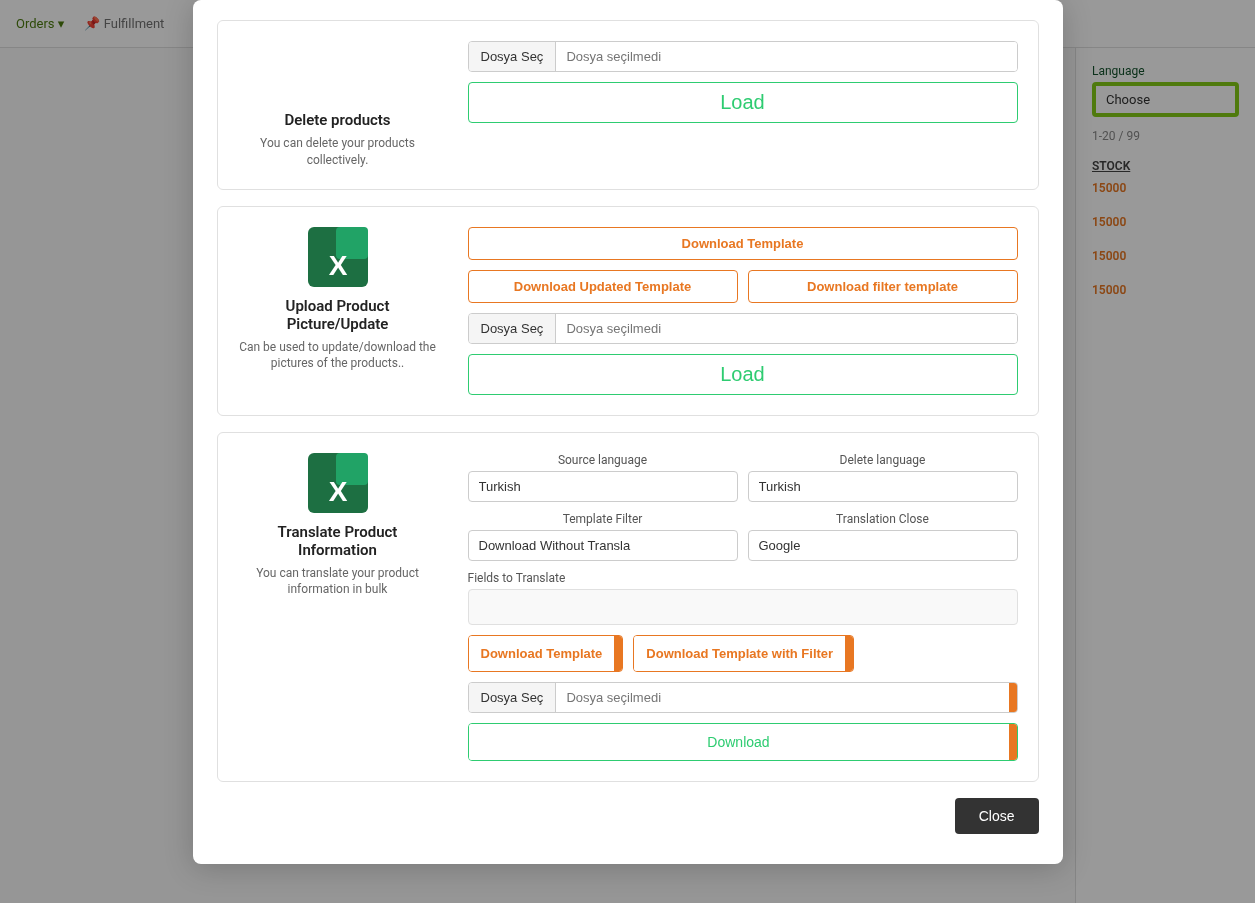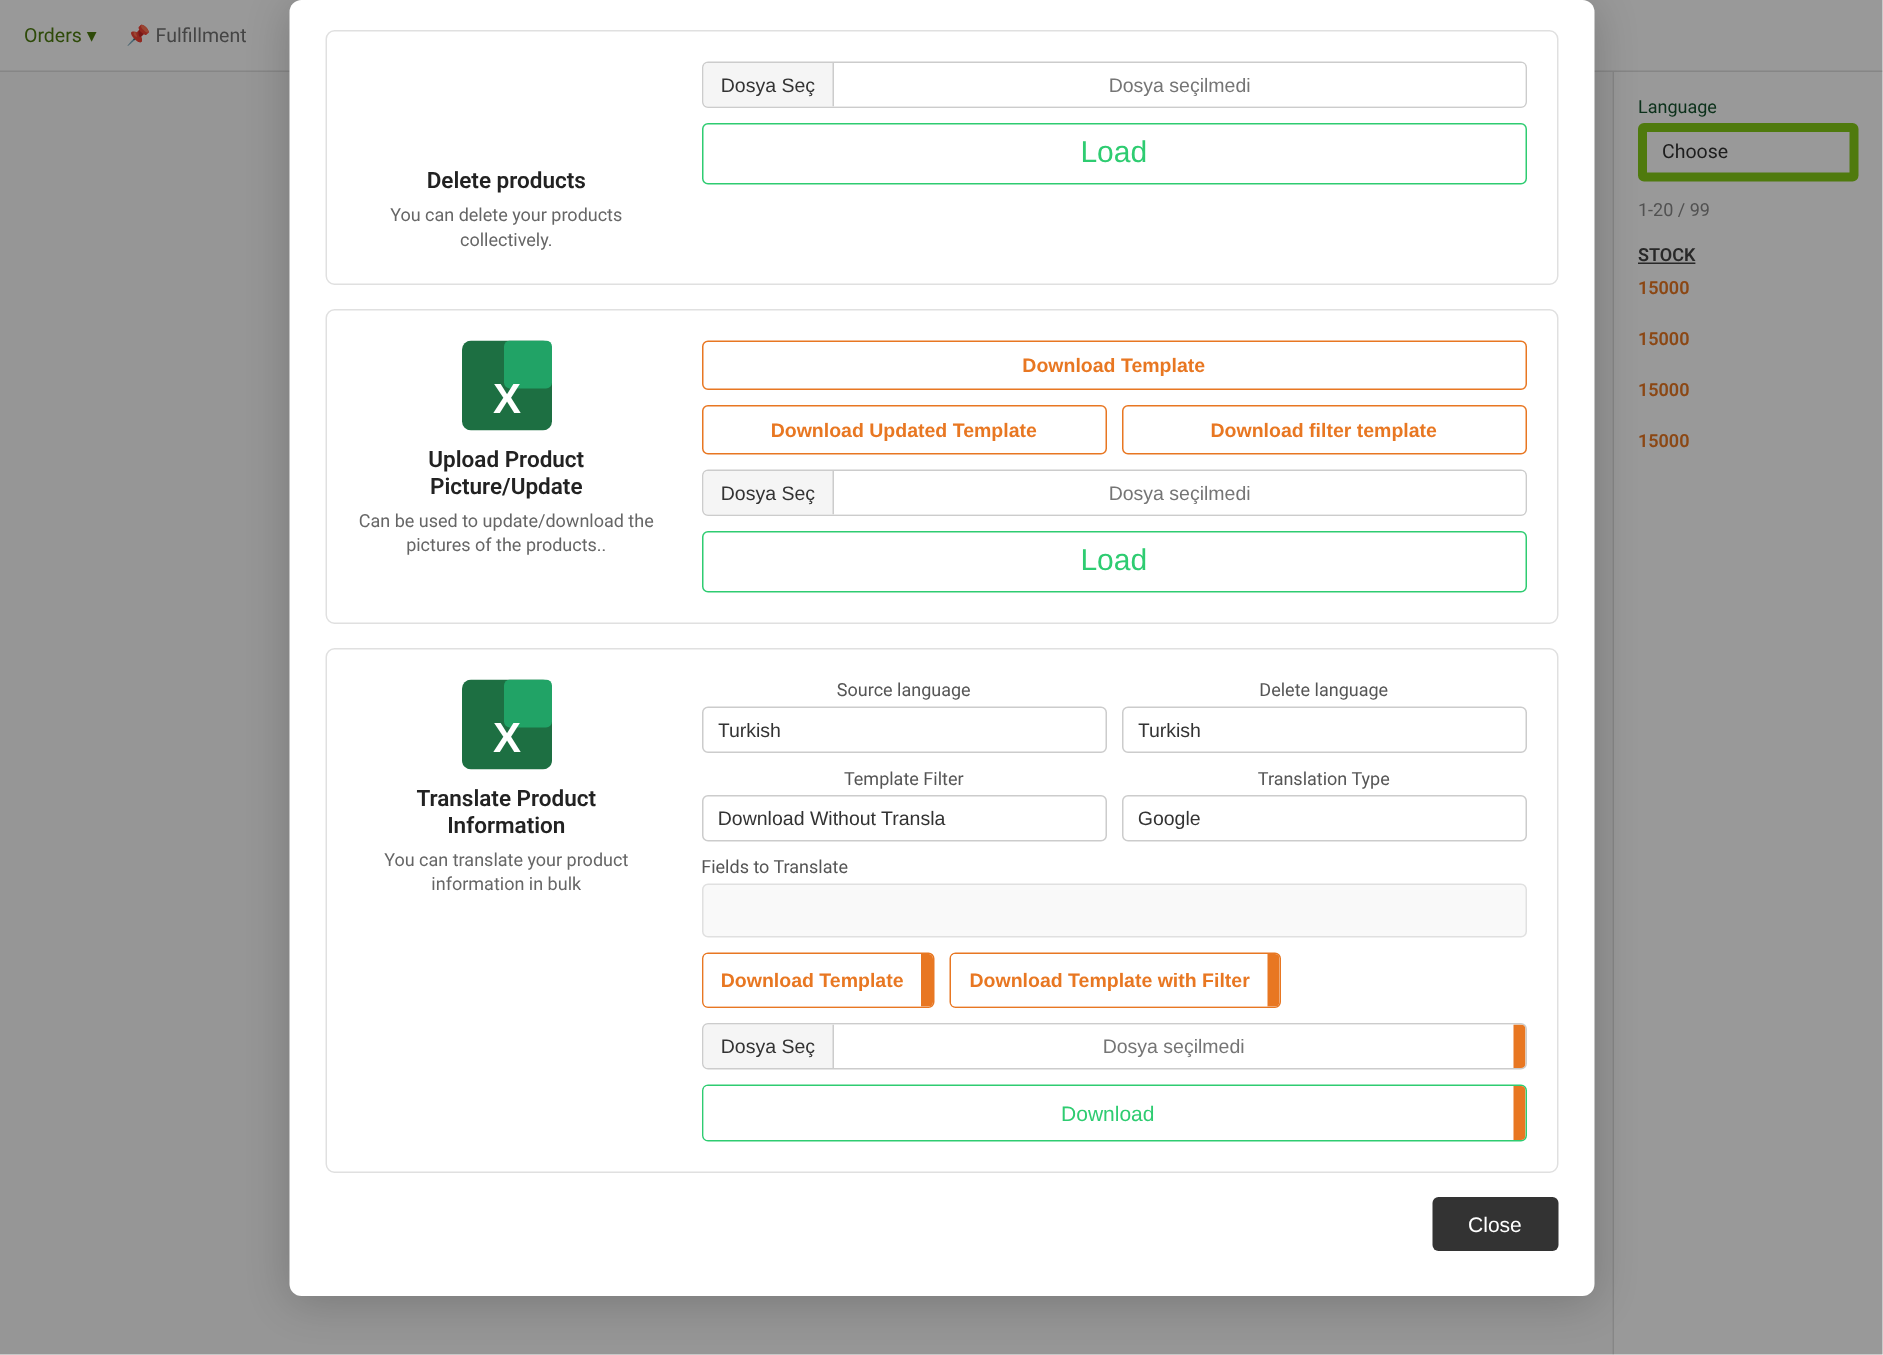--- a/index.html
+++ b/index.html
@@ -146,21 +146,20 @@
     }
 
     .file-name-display {
       flex: 1;
       padding: 7px 10px;
       font-size: 13px;
       color: #888;
       background: #fff;
       border: none;
       outline: none;
-      text-align: center;
     }
 
     
     .form-row {
       display: flex;
       gap: 10px;
     }
 
     .form-group {
       flex: 1;
@@ -344,21 +343,21 @@
     <div style="margin-bottom:4px;color:#555;font-size:11px;">odern room rug, carpet</div>
     <div style="margin-bottom:8px;display:flex;gap:4px;">
       <span style="background:#f0f0f0;border-radius:3px;padding:2px 6px;font-size:10px;">xFab</span>
       <span style="background:#f0f0f0;border-radius:3px;padding:2px 6px;font-size:10px;">Homefesto</span>
       <span style="background:#f0f0f0;border-radius:3px;padding:2px 6px;font-size:10px;">Premium Sp</span>
     </div>
   </div>
 </div>
 <div class="bg-right-panel">
   <div style="font-size:12px;color:#14532d;margin-bottom:4px;">Language</div>
-  <div style="border:6px solid #84cc16;border-radius:4px;padding:6px 10px;font-size:13px;color:#333;background:#fff;">Choose</div>
+  <div style="border:4px solid #84cc16;border-radius:4px;padding:6px 10px;font-size:13px;color:#333;background:#fff;">Choose</div>
   <div style="margin-top:12px;font-size:12px;color:#888;">1-20 / 99</div>
   <div style="margin-top:16px;font-size:12px;font-weight:600;color:#444;text-decoration:underline;">STOCK</div>
   <div style="margin-top:8px;display:flex;flex-direction:column;gap:20px;">
     <span style="color:#e87722;font-size:12px;font-weight:600;">15000</span>
     <span style="color:#e87722;font-size:12px;font-weight:600;">15000</span>
     <span style="color:#e87722;font-size:12px;font-weight:600;">15000</span>
     <span style="color:#e87722;font-size:12px;font-weight:600;">15000</span>
   </div>
 </div>
 
@@ -428,21 +427,21 @@
             <input class="form-input" type="text" value="Turkish" style="">
           </div>
         </div>
 
         <div class="form-row">
           <div class="form-group">
             <div class="form-label">Template Filter</div>
             <input class="form-input" type="text" value="Download Without Transla" style="">
           </div>
           <div class="form-group">
-            <div class="form-label">Translation Type</div>
+            <div class="form-label">Translation Close</div>
             <input class="form-input" type="text" value="Google" style="">
           </div>
         </div>
 
         <div>
           <div class="form-label" style="text-align:left;margin-bottom:4px;">Fields to Translate</div>
           <div class="fields-to-translate-input"></div>
         </div>
 
         <div class="btn-row">

